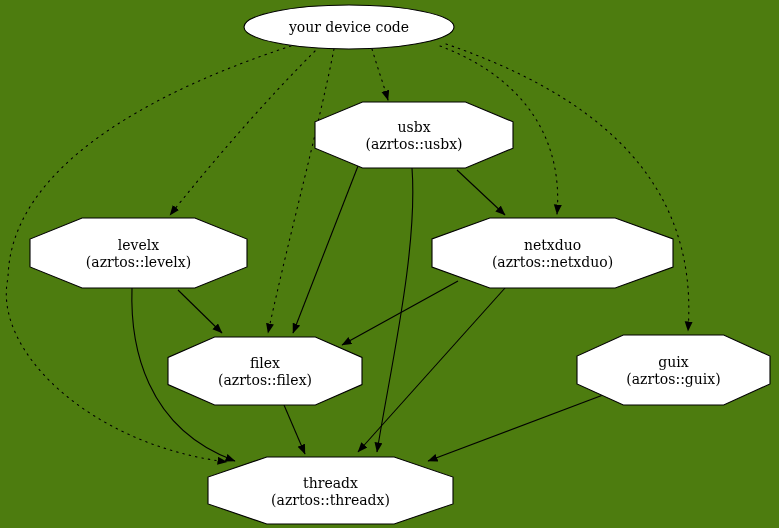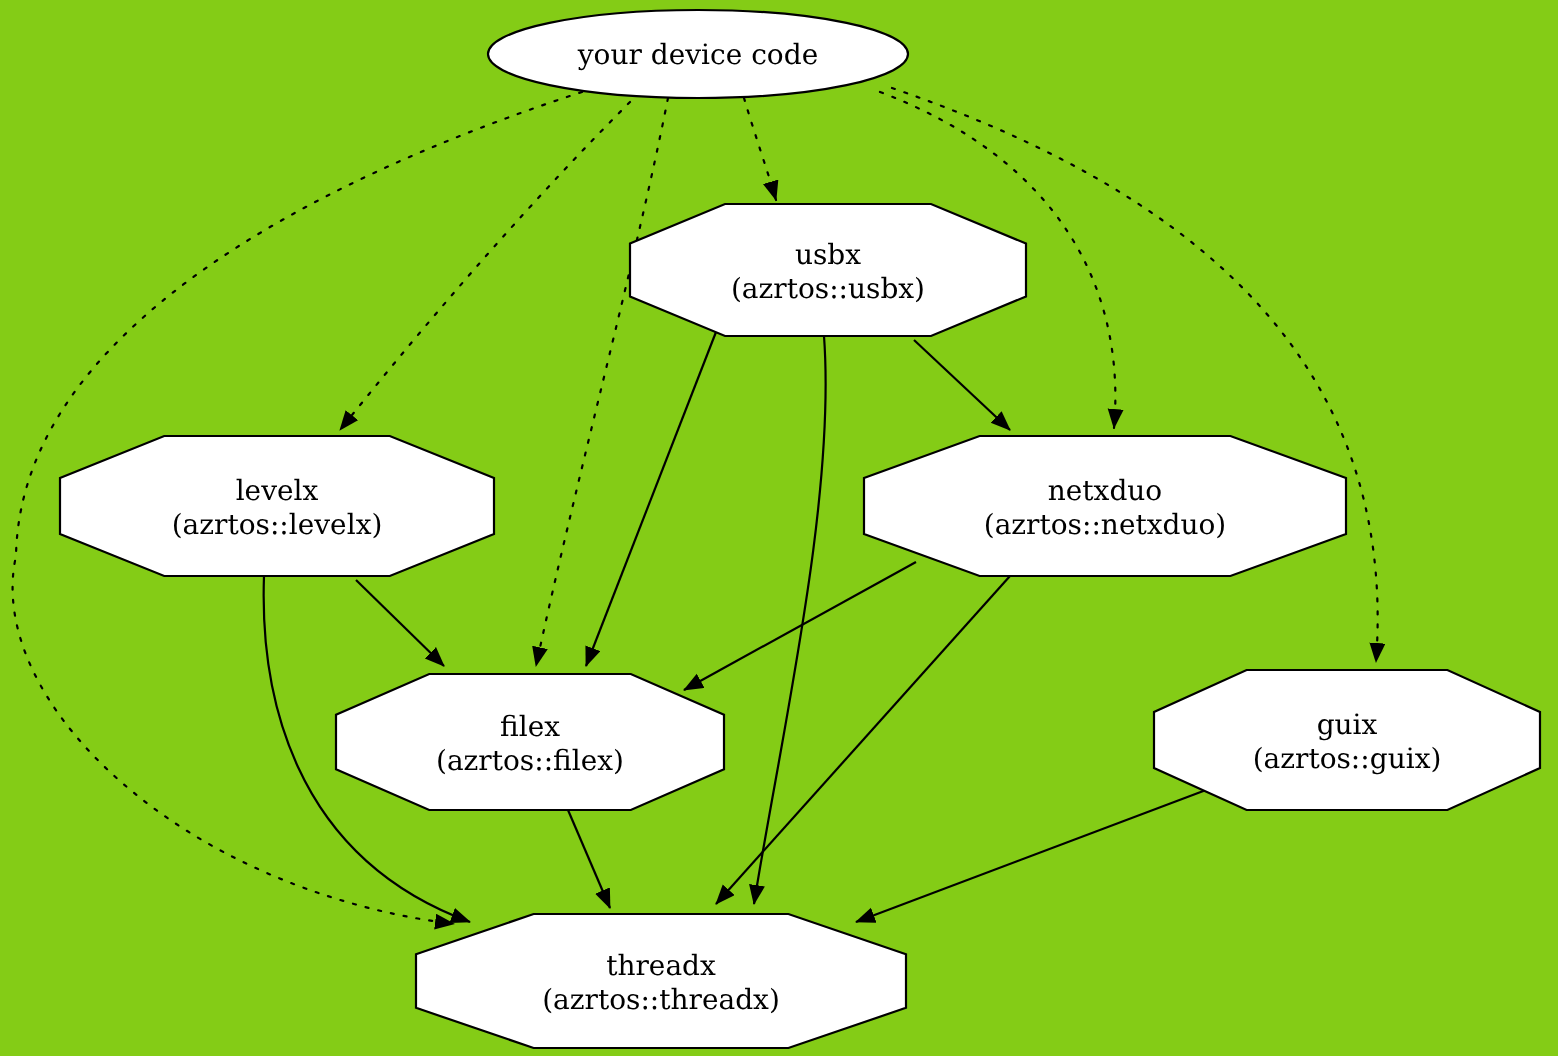--- a/index.html
+++ b/index.html
@@ -4,21 +4,21 @@
 <style>
   html, body {
     margin: 0;
     padding: 0;
     background: #ffffff;
   }
   #stage {
     position: relative;
     width: 779px;
     height: 528px;
-    background: #84cc16;
+    background: #4d7c0f;
     overflow: hidden;
   }
   svg {
     display: block;
     font-family: "DejaVu Serif", "Liberation Serif", serif;
   }
   .node-shape {
     fill: #ffffff;
     stroke: #000000;
     stroke-width: 1.1;

